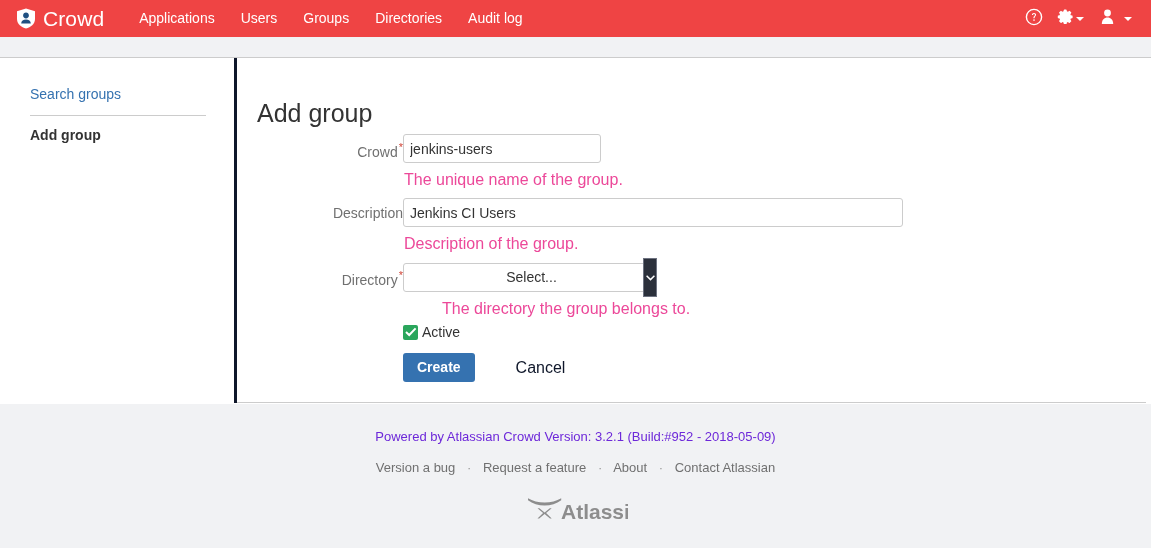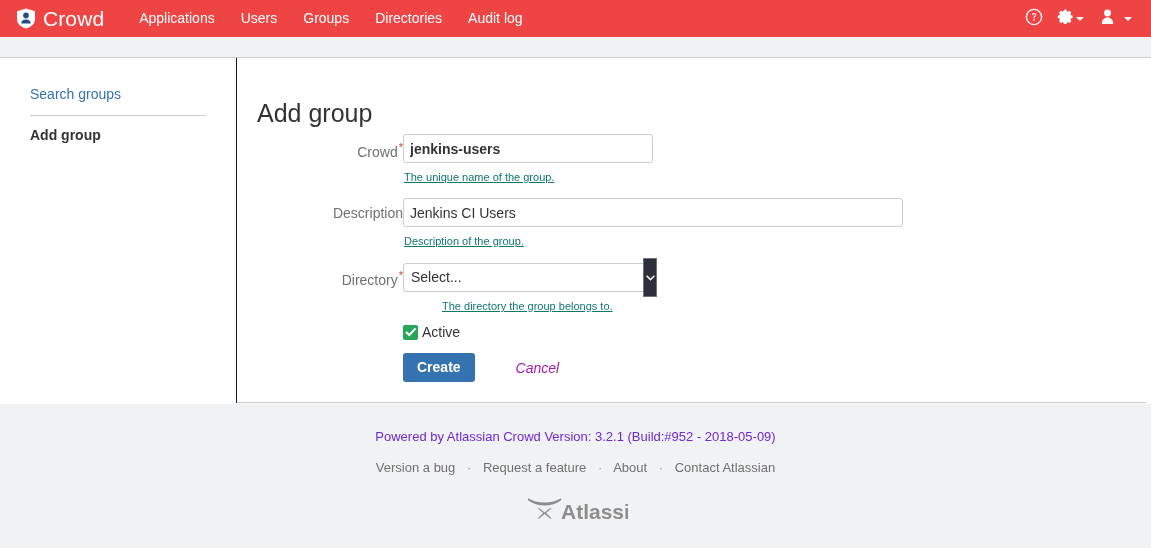--- a/index.html
+++ b/index.html
@@ -62,21 +62,21 @@
   
   #page {
     position: absolute; top: 58px; left: 0;
     width: 1146px; height: 345px;
     background: #ffffff;
     border-bottom: 1px solid #cccccc;
   }
   #sidebar {
     position: absolute; top: 0; left: 0;
     width: 237px; height: 345px;
-    border-right: 1px solid #0f172a;
+    border-right: 3px solid #0f172a;
     background: #ffffff;
   }
   .side-link {
     position: absolute; left: 30px; top: 28px;
     font-size: 14px; color: #3572b0;
     text-decoration: none; cursor: pointer;
   }
   .side-divider {
     position: absolute; left: 30px; top: 57px;
     width: 176px; height: 1px; background: #cccccc;
@@ -109,25 +109,24 @@
     border-radius: 3px;
     padding: 0 6px;
     font-size: 14px;
     font-family: "Liberation Sans", sans-serif;
     color: #333333;
     background: #ffffff;
     outline: none;
   }
   .fhelp {
     position: absolute;
-    font-size: 11px; color: #0f766e;
+    font-size: 16px; color: #ec4899;
     white-space: nowrap;
-    text-decoration: underline;
-  }
-  .fselect-wrap { position: absolute; }
+  }
+  .fselect-wrap { position: absolute; text-align: center; }
   .fselect {
     width: 250px; height: 29px;
     border: 1px solid #cccccc; border-radius: 3px;
     background: #ffffff;
     font-size: 14px; color: #333333;
     line-height: 27px; padding-left: 7px;
     cursor: pointer;
   }
   .fselect-arrow {
     position: absolute; right: -4px; top: -5px;
@@ -152,22 +151,22 @@
   .btnrow { position: absolute; display: flex; align-items: center; }
   .btn-primary {
     background: #3572b0; color: #ffffff;
     border: none; border-radius: 3px;
     font-size: 14px; font-weight: bold;
     font-family: "Liberation Sans", sans-serif;
     padding: 7px 14px; cursor: pointer;
     line-height: 15px;
   }
   .btn-link {
-    color: #a21caf; font-size: 14px;
-    margin-left: 16px; text-decoration: none; cursor: pointer; font-style: italic;
+    color: #0f172a; font-size: 16px;
+    margin-left: 16px; text-decoration: none; cursor: pointer;
   }
 
   
   #footer {
     position: absolute; top: 404px; left: 0;
     width: 1151px; height: 144px;
     background: #f1f2f4;
     text-align: center;
   }
   .foot-version {
@@ -247,21 +246,21 @@
     <div class="side-current">Add group</div>
   </aside>
 
   <section id="content">
     <h1 class="page-title">Add group</h1>
 
     <div class="frow">
       <label class="flabel" style="left:55px; top:83px; width:110px;">
         <span>Crowd</span><span class="req">*</span>
       </label>
-      <input class="ftext" style="left: 165px; top: 76px; width: 250px; font-weight: bold;" value="jenkins-users">
+      <input class="ftext" style="left: 165px; top: 76px; width: 198px;" value="jenkins-users">
       <div class="fhelp" style="left:166px; top:113px;">The unique name of the group.</div>
     </div>
 
     <div class="frow">
       <label class="flabel" style="left:35px; top:147px; width:130px;">Description</label>
       <input class="ftext" style="left: 165px; top: 140px; width: 500px;" value="Jenkins CI Users">
       <div class="fhelp" style="left:166px; top:177px;">Description of the group.</div>
     </div>
 
     <div class="frow">

